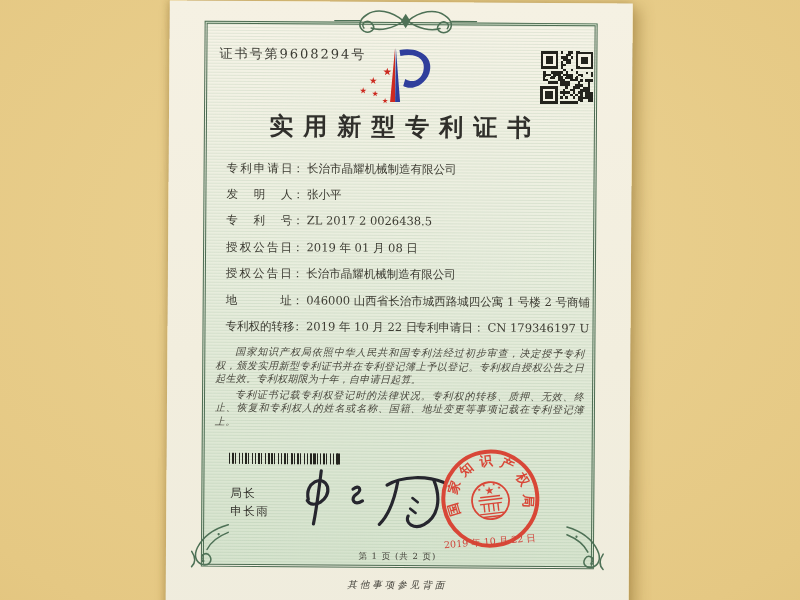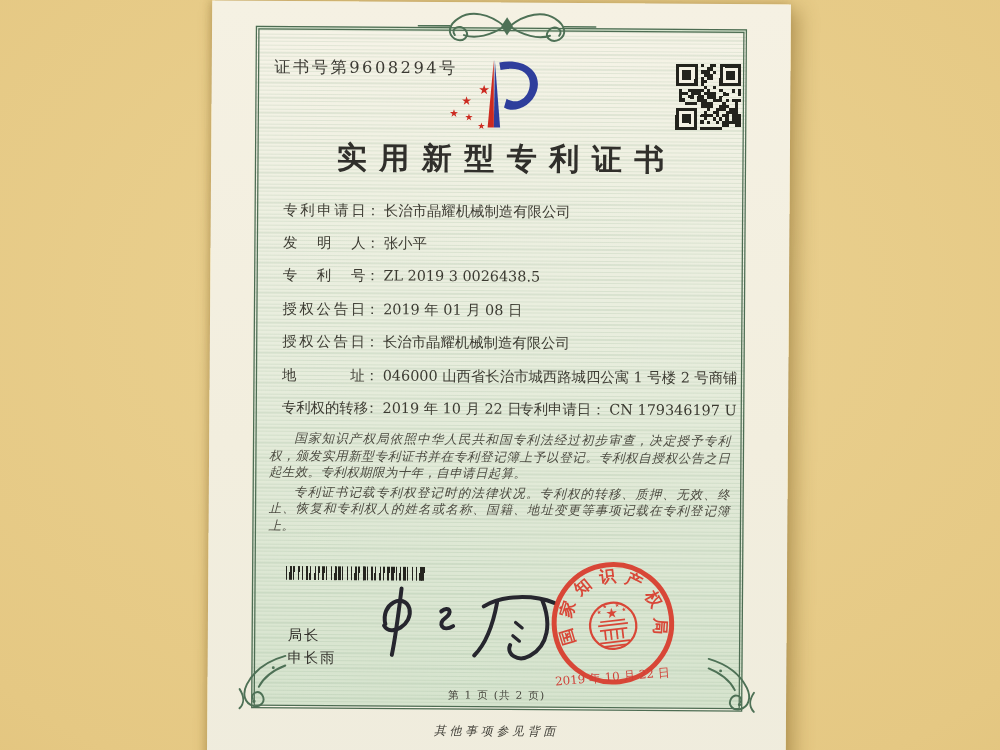--- a/index.html
+++ b/index.html
@@ -40,21 +40,21 @@
   .paras p{
     margin:0 0 2px 0;font-size:10px;line-height:13.6px;text-indent:2em;text-align:justify;
     font-style:italic;letter-spacing:.3px;
   }
   .barcode{
     position:absolute;left:62px;top:452px;width:112px;height:11px;
     background-image:
       repeating-linear-gradient(90deg, transparent 0 16px, #24241e 16px 18px, transparent 18px 23px),
       repeating-linear-gradient(90deg, #24241e 0 1px, transparent 1px 3px, #24241e 3px 5px, transparent 5px 6px, #24241e 6px 7px, transparent 7px 10px, #24241e 10px 11px, transparent 11px 13px);
   }
-  .signer{position:absolute;left:64px;top:498px;font-size:11.5px;color:#33322c;letter-spacing:1.5px;line-height:18px;}
+  .signer{position:absolute;left:64px;top:483px;font-size:11.5px;color:#33322c;letter-spacing:1.5px;line-height:18px;}
   .sig{position:absolute;left:125px;top:464px;width:170px;height:66px;}
   .seal{position:absolute;left:264px;top:436px;width:120px;height:120px;opacity:.92;}
   .page-note{position:absolute;left:35px;right:35px;top:549px;text-align:center;font-size:8.5px;letter-spacing:1px;color:#45443c;}
   .back-note{position:absolute;left:0;right:0;top:577px;text-align:center;font-size:9.5px;font-style:italic;letter-spacing:3px;color:#403f38;}
   svg{display:block;}
 </style>
 </head>
 <body>
 
 <svg width="0" height="0" style="position:absolute" aria-hidden="true">
@@ -253,21 +253,21 @@
 
   <div class="title">实用新型专利证书</div>
 
   <div class="row" style="top:160px">
     <span class="lab">专利申请日</span><span class="col">：</span><span>长治市晶耀机械制造有限公司</span>
   </div>
   <div class="row" style="top:186px">
     <span class="lab">发明人</span><span class="col">：</span><span>张小平</span>
   </div>
   <div class="row" style="top:212px">
-    <span class="lab">专利号</span><span class="col">：</span><span>ZL 2019 3 0026438.5</span>
+    <span class="lab">专利号</span><span class="col">：</span><span>ZL 2017 2 0026438.5</span>
   </div>
   <div class="row" style="top:239px">
     <span class="lab">授权公告日</span><span class="col">：</span><span>2019 年 01 月 08 日</span>
   </div>
   <div class="row" style="top:265px">
     <span class="lab">授权公告日</span><span class="col">：</span><span>长治市晶耀机械制造有限公司</span>
   </div>
   <div class="row" style="top:292px">
     <span class="lab">地址</span><span class="col">：</span><span>046000 山西省长治市城西路城四公寓 1 号楼 2 号商铺</span>
   </div>

